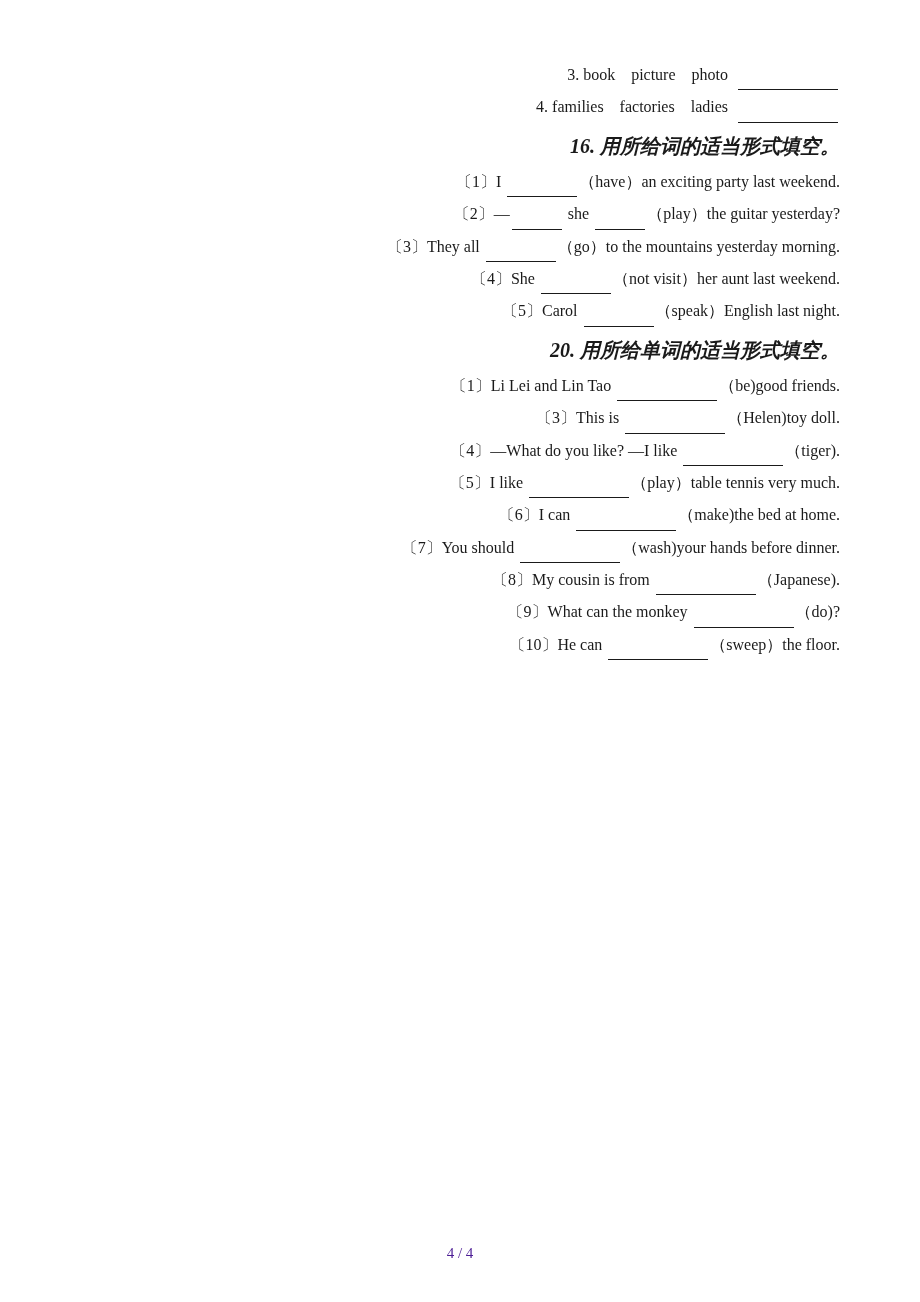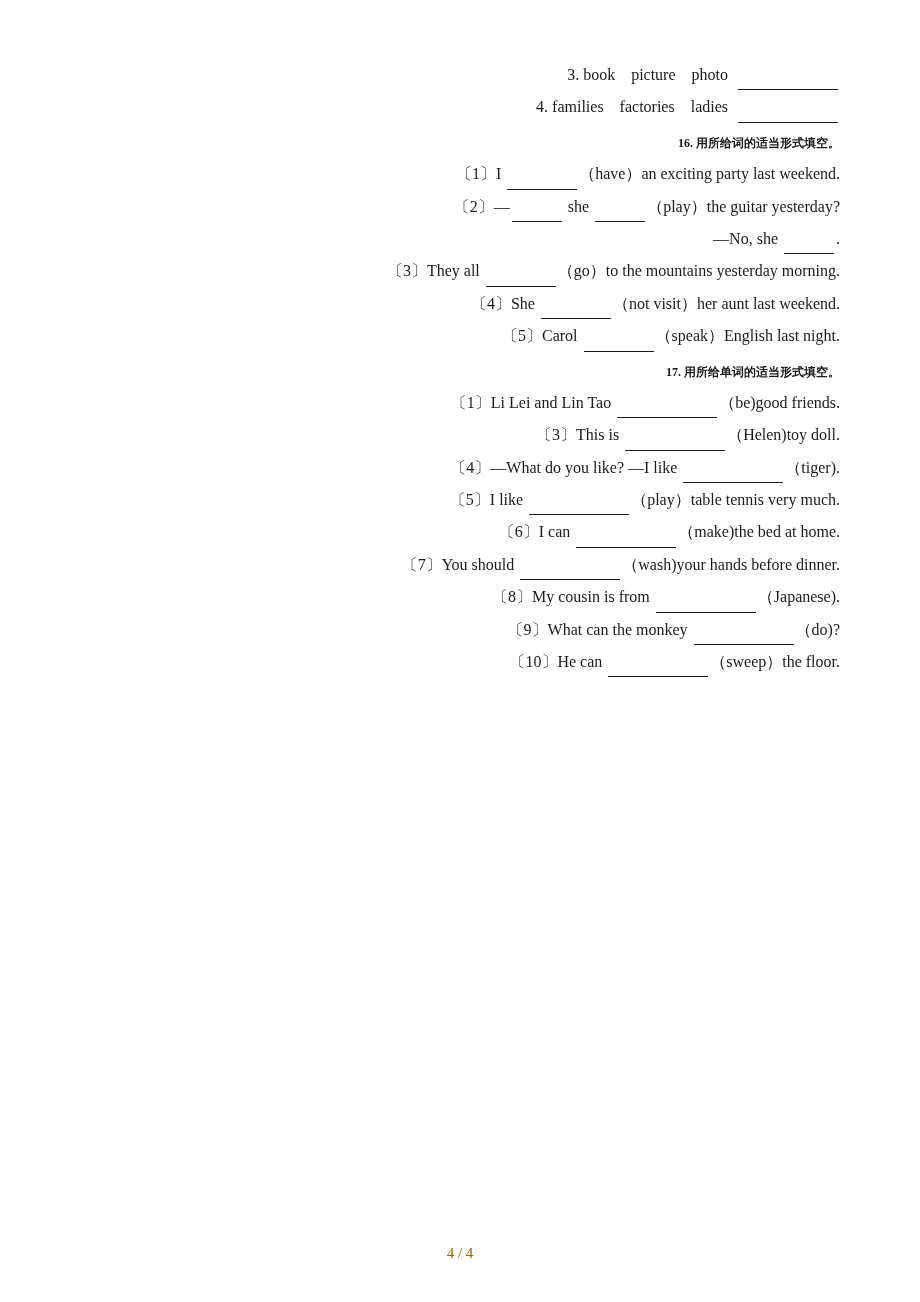--- a/index.html
+++ b/index.html
@@ -24,42 +24,43 @@
       margin-bottom: 4px;
     }
     .line {
       display: block;
       text-align: right;
       white-space: nowrap;
       margin-bottom: 2px;
     }
     .section-title {
       font-weight: bold;
-      font-size: 12px;
+      font-size: 20px;
+      font-style: italic;
     }
     .blank {
       display: inline-block;
       border-bottom: 1px solid #1a1a1a;
       min-width: 70px;
       margin: 0 2px;
       vertical-align: bottom;
     }
     .blank-long {
       min-width: 100px;
     }
     .blank-short {
       min-width: 50px;
     }
     .page-number {
       position: absolute;
       bottom: 40px;
       left: 50%;
       transform: translateX(-50%);
       font-size: 15px;
-      color: #a16207;
+      color: #4c1d95;
     }
   </style>
 </head>
 <body>
 
 <div class="page-content">
 
   <div class="section">
     <span class="line">
       3. book&nbsp;&nbsp;&nbsp;&nbsp;picture&nbsp;&nbsp;&nbsp;&nbsp;photo&nbsp;&nbsp;<span class="blank blank-long"></span>
@@ -75,40 +76,37 @@
     </span>
 
     <span class="line">
       〔1〕I <span class="blank"></span>（have）an exciting party last weekend.
     </span>
 
     <span class="line">
       〔2〕—<span class="blank blank-short"></span> she <span class="blank blank-short"></span>（play）the guitar yesterday?
     </span>
 
-    <span class="line">
-      —No, she <span class="blank blank-short"></span>.
-    </span>
 
     <span class="line">
       〔3〕They all <span class="blank"></span>（go）to the mountains yesterday morning.
     </span>
 
     <span class="line">
       〔4〕She <span class="blank"></span>（not visit）her aunt last weekend.
     </span>
 
     <span class="line">
       〔5〕Carol <span class="blank"></span>（speak）English last night.
     </span>
   </div>
 
   <div class="section">
     <span class="line">
-      <span class="section-title">17. 用所给单词的适当形式填空。</span>
+      <span class="section-title">20. 用所给单词的适当形式填空。</span>
     </span>
 
     <span class="line">
       〔1〕Li Lei and Lin Tao <span class="blank blank-long"></span>（be)good friends.
     </span>
 
 
     <span class="line">
       〔3〕This is <span class="blank blank-long"></span>（Helen)toy doll.
     </span>

